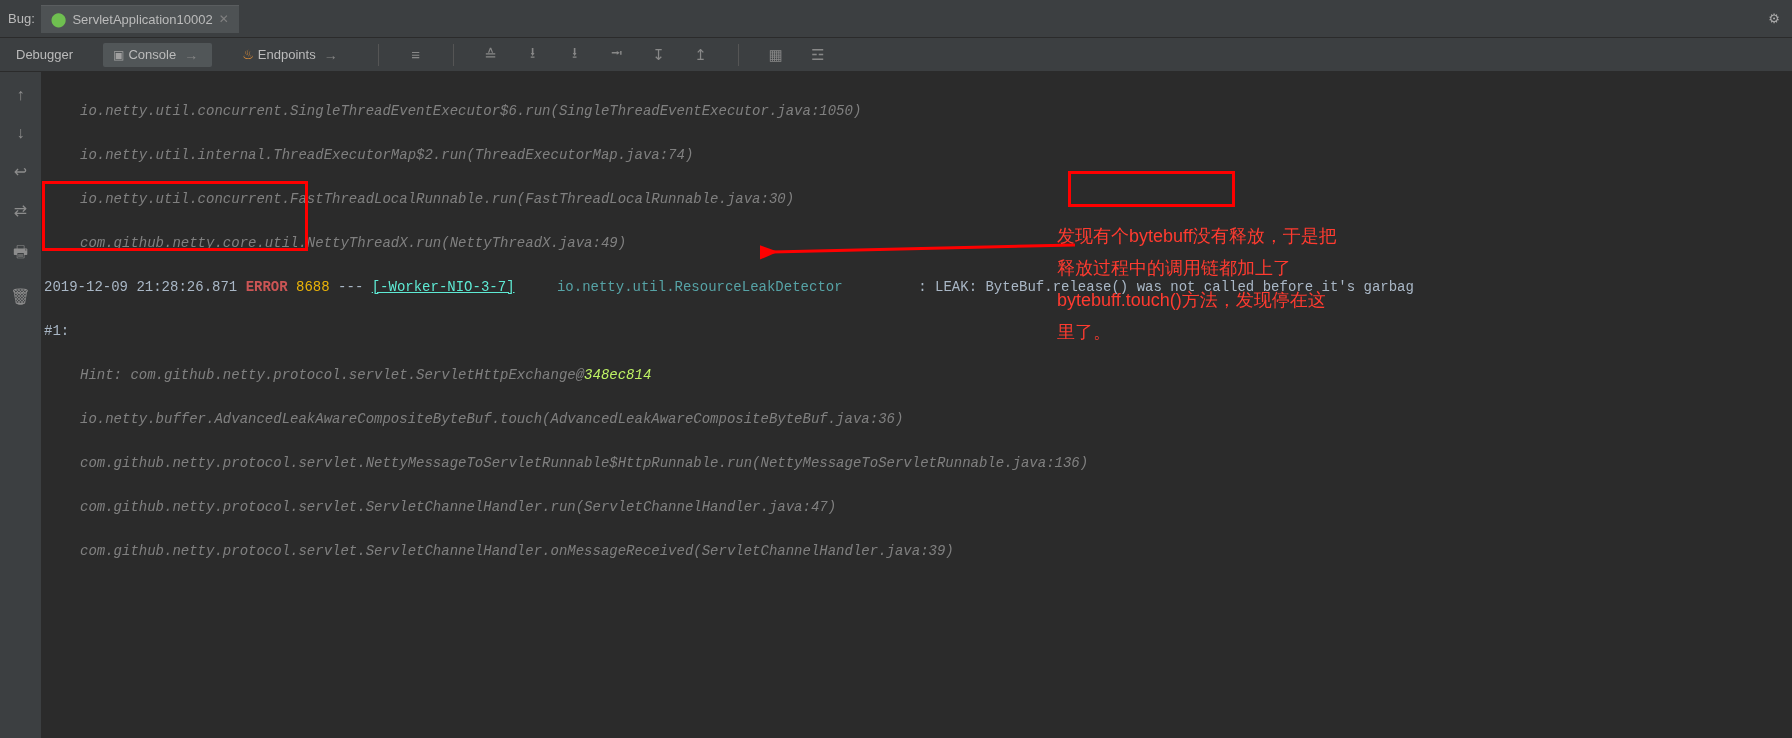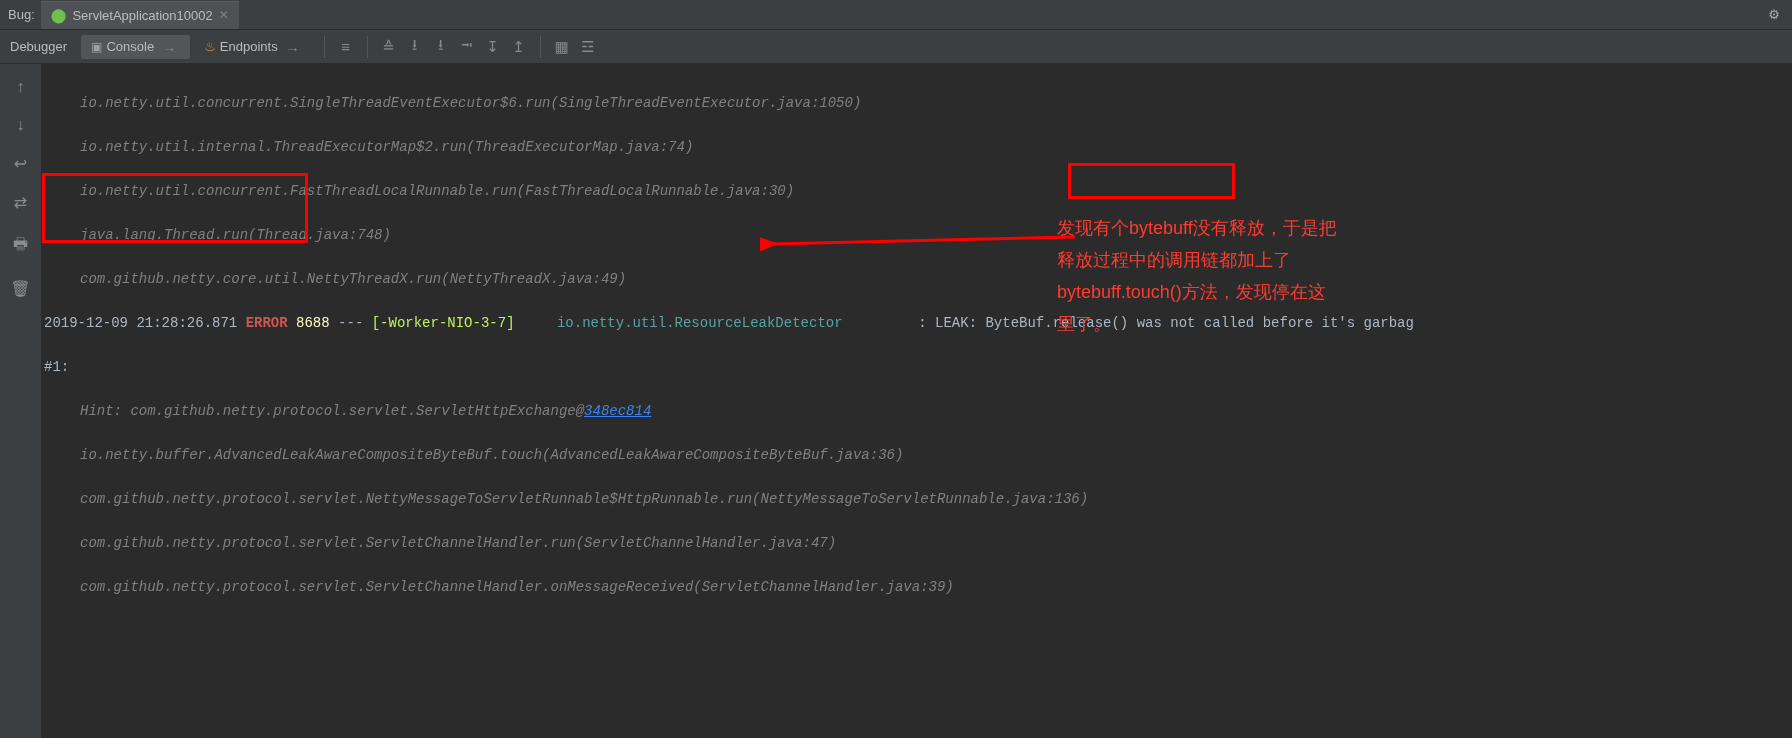--- a/index.html
+++ b/index.html
@@ -7,21 +7,21 @@
     background:#3c3f41;
     font-family:"Segoe UI",Arial,sans-serif;
     color:#bbbbbb;
     width:1792px;
     height:738px;
     overflow:hidden;
     font-size:13px;
   }
   
   .top-tabs {
-    height:30px;
+    height:38px;
     background:#3c3f41;
     display:flex;
     align-items:center;
     border-bottom:1px solid #2b2b2b;
     padding-left:2px;
   }
   .run-label { padding:0 6px; color:#bbbbbb; }
   .run-tab {
     height:28px;
     display:flex;
@@ -35,21 +35,22 @@
   .bug-icon { color:#6fbf50; font-size:14px; }
   .settings-gear { margin-left:auto; margin-right:12px; color:#aaaaaa; cursor:pointer; }
 
   
   .sub-nav {
     height:34px;
     background:#3c3f41;
     display:flex;
     align-items:center;
     border-bottom:1px solid #2b2b2b;
-    gap:4px;
+    padding-left:6px;
+    gap:20px;
   }
   .nav-item {
     padding:4px 10px;
     color:#bbbbbb;
     cursor:pointer;
     display:flex;
     align-items:center;
     gap:4px;
   }
   .nav-item.active {
@@ -88,25 +89,25 @@
     color:#a9b7c6;
     padding:6px 0 16px 2px;
     position:relative;
     overflow:hidden;
     white-space:pre;
   }
   .log-line { padding-left:36px; font-style:italic; color:#808080; text-indent:-0px;}
   .no-indent { padding-left:0px; color:#a9b7c6; font-style:normal;}
   .ts { color:#a9b7c6; font-style:normal;}
   .err { color:#cc5555; font-style:normal; font-weight:bold;}
-  .pid { color:#fef9c3; font-style:normal;}
+  .pid { color:#eab308; font-style:normal;}
   .dash { color:#a9b7c6; font-style:normal;}
-  .thread { color:#bef264; font-style:normal;}
+  .thread { color:#5eead4; font-style:normal;text-decoration:underline;}
   .logger { color:#56a3a6; font-style:normal;margin-left:34px;}
-  .hint-addr { color:#3b82f6;text-decoration:underline; }
+  .hint-addr { color:#bef264; }
 
   
   .red-box {
     position:absolute;
     border:3px solid #ff0000;
     pointer-events:none;
   }
   .anno {
     position:absolute;
     color:#ff3b30;
@@ -172,21 +173,20 @@
     <span class="gutter-icon">↩</span>
     <span class="gutter-icon">⇄</span>
     <span class="gutter-icon">🖶</span>
     <span class="gutter-icon">🗑</span>
   </div>
 
   <div class="console-pane">
 <div class="log-line">io.netty.util.concurrent.SingleThreadEventExecutor$6.run(SingleThreadEventExecutor.java:1050)</div>
 <div class="log-line">io.netty.util.internal.ThreadExecutorMap$2.run(ThreadExecutorMap.java:74)</div>
 <div class="log-line">io.netty.util.concurrent.FastThreadLocalRunnable.run(FastThreadLocalRunnable.java:30)</div>
-<div class="log-line">java.lang.Thread.run(Thread.java:748)</div>
 <div class="log-line">com.github.netty.core.util.NettyThreadX.run(NettyThreadX.java:49)</div>
 <div class="no-indent"><span class="ts">2019-12-09 21:28:26.871</span> <span class="err">ERROR</span> <span class="pid">8688</span> <span class="dash">---</span> <span class="thread">[-Worker-NIO-3-7]</span> <span class="logger">io.netty.util.ResourceLeakDetector</span>         <span class="leak-word">: LEAK: ByteBuf.release() was not called before it's garbag</span></div>
 <div class="no-indent">#1:</div>
 <div class="log-line"><span>Hint: com.github.netty.protocol.servlet.ServletHttpExchange@</span><span class="hint-addr">348ec814</span></div>
 <div class="log-line">io.netty.buffer.AdvancedLeakAwareCompositeByteBuf.touch(AdvancedLeakAwareCompositeByteBuf.java:36)</div>
 <div class="log-line">com.github.netty.protocol.servlet.NettyMessageToServletRunnable$HttpRunnable.run(NettyMessageToServletRunnable.java:136)</div>
 <div class="log-line">com.github.netty.protocol.servlet.ServletChannelHandler.run(ServletChannelHandler.java:47)</div>
 <div class="log-line">com.github.netty.protocol.servlet.ServletChannelHandler.onMessageReceived(ServletChannelHandler.java:39)</div>
 
 

